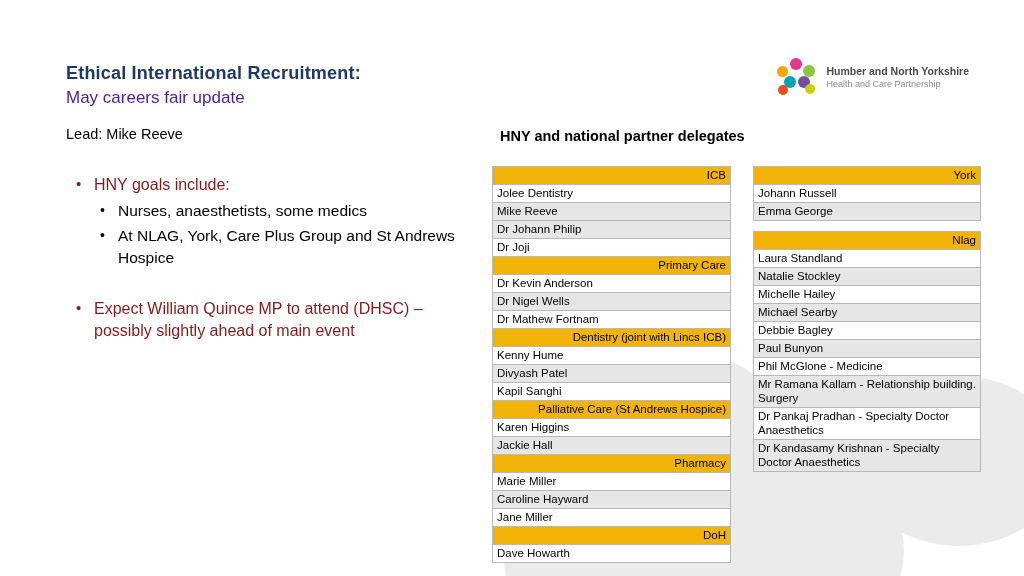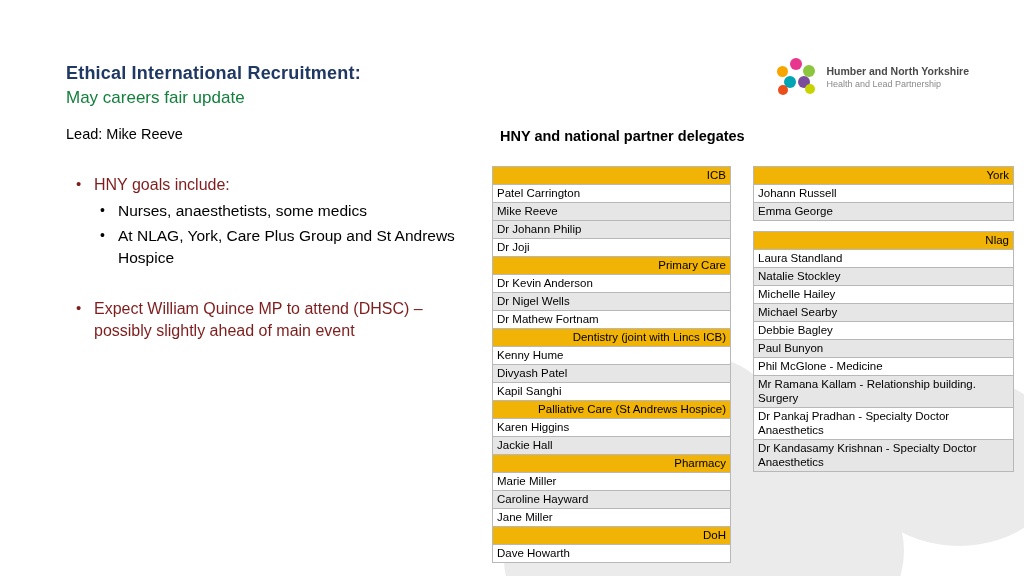--- a/index.html
+++ b/index.html
@@ -41,21 +41,21 @@
   }
   .title-line1 {
     color: #1f3864;
     font-size: 18px;
     font-weight: bold;
     letter-spacing: 0.2px;
     line-height: 22px;
     margin-top: 8px;
   }
   .title-line2 {
-    color: #15803d;
+    color: #4c1d95;
     font-size: 17px;
     font-weight: normal;
     line-height: 22px;
     margin-top: 3px;
   }
 
   .lead-text {
     position: absolute;
     left: 66px;
     top: 126px;
@@ -150,21 +150,21 @@
 
   
   .tbl {
     position: absolute;
     border-collapse: collapse;
     font-size: 11.5px;
     color: #000000;
     table-layout: fixed;
   }
   .tbl.left-tbl { left: 492px; top: 166px; width: 239px; }
-  .tbl.right-tbl { left: 753px; top: 166px; width: 261px; }
+  .tbl.right-tbl { left: 753px; top: 166px; width: 228px; }
   .tbl td {
     border: 1px solid #b8b8b8;
     padding: 1px 4px 2px 4px;
     line-height: 14px;
     vertical-align: top;
     height: 14px;
   }
   .row-header td {
     background: #f2b307;
     font-weight: normal;
@@ -206,33 +206,33 @@
           <div class="logo-dot" style="left: 13px; top: 0px; width: 12px; height: 12px; background: rgb(232, 54, 143);"></div>
           <div class="logo-dot" style="left: 0px; top: 8px; width: 11px; height: 11px; background: rgb(247, 166, 0);"></div>
           <div class="logo-dot" style="left: 26px; top: 7px; width: 12px; height: 12px; background: rgb(140, 198, 63);"></div>
           <div class="logo-dot" style="left: 7px; top: 18px; width: 12px; height: 12px; background: rgb(0, 165, 181);"></div>
           <div class="logo-dot" style="left: 21px; top: 18px; width: 12px; height: 12px; background: rgb(123, 75, 156);"></div>
           <div class="logo-dot" style="left: 1px; top: 27px; width: 10px; height: 10px; background: rgb(233, 78, 27);"></div>
           <div class="logo-dot" style="left: 28px; top: 26px; width: 10px; height: 10px; background: rgb(200, 212, 0);"></div>
         </div>
       <div class="logo-text-wrap">
         <div class="logo-t1">Humber and North Yorkshire</div>
-        <div class="logo-t2">Health and Lead Partnership</div>
+        <div class="logo-t2">Health and Care Partnership</div>
       </div>
     </div>
 
     <div class="delegates-heading">HNY and national partner delegates</div>
 
     <table class="tbl left-tbl">
       <tbody>
           <tr class="row-header">
             <td>ICB</td>
           </tr>
           <tr class="row-plain">
-            <td>Patel Carrington</td>
+            <td>Jolee Dentistry</td>
           </tr>
           <tr class="row-alt">
             <td>Mike Reeve</td>
           </tr>
           <tr class="row-alt">
             <td>Dr Johann Philip</td>
           </tr>
           <tr class="row-plain">
             <td>Dr Joji</td>
           </tr>

